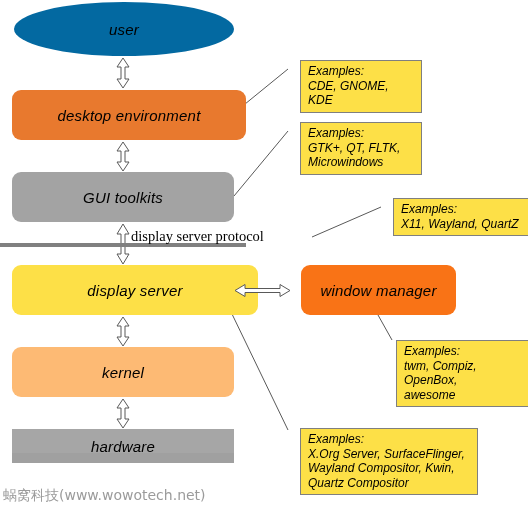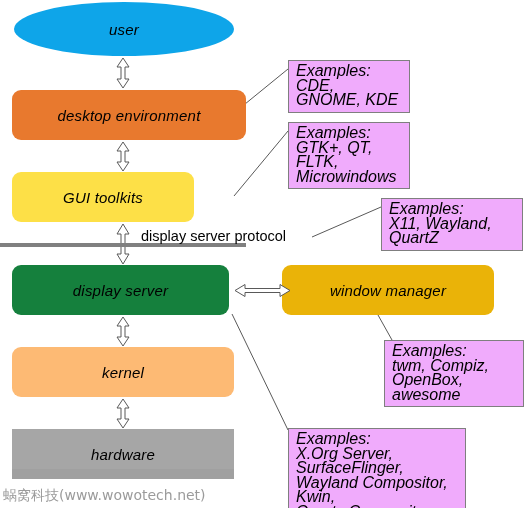--- a/index.html
+++ b/index.html
@@ -29,61 +29,61 @@
     font-size: 15px;
     color: #000000;
     letter-spacing: 0.2px;
     white-space: nowrap;
   }
   .rounded { border-radius: 9px; }
 
   #user-ellipse {
     left: 14px;  top: 2px;
     width: 220px; height: 54px;
-    background: #0ea5e9;
+    background: #0369a1;
     border-radius: 50% / 50%;
   }
   #desktop-environment {
     left: 12px;  top: 90px;
     width: 234px; height: 50px;
     background: #E8792E;
   }
   #gui-toolkits {
     left: 12px;  top: 172px;
-    width: 182px; height: 50px;
-    background: #fde047;
+    width: 222px; height: 50px;
+    background: #a3a3a3;
   }
   #display-server {
     left: 12px;  top: 265px;
-    width: 217px; height: 50px;
-    background: #15803d;
+    width: 246px; height: 50px;
+    background: #fde047;
   }
   #kernel {
     left: 12px;  top: 347px;
     width: 222px; height: 50px;
     background: #fdba74;
   }
   #hardware {
     left: 12px;  top: 429px;
-    width: 222px; height: 50px;
+    width: 222px; height: 34px;
     background: #A6A6A6;
     border-radius: 0;
   }
   #hardware::after {
     content: "";
     position: absolute;
     left: 0; right: 0; bottom: 0;
     height: 10px;
     background: #9a9a9a;
     opacity: .55;
   }
   #window-manager {
-    left: 282px; top: 265px;
-    width: 212px; height: 50px;
-    background: #eab308;
+    left: 301px; top: 265px;
+    width: 155px; height: 50px;
+    background: #f97316;
   }
 
   
   .varrow {
     position: absolute;
     left: 115px;
     width: 16px;
   }
   .varrow svg { display: block; }
 
@@ -107,36 +107,36 @@
     background: #808080;
   }
   #protocol-label {
     position: absolute;
     left: 131px;
     top: 228px;
     font-size: 14.5px;
     color: #000000;
     font-style: normal;
     white-space: nowrap;
-    font-family: Liberation Sans, sans-serif;
-    margin-left: 10px;
+    font-family: Liberation Serif, serif;
   }
 
   
   .callout {
     position: absolute;
     box-sizing: border-box;
-    background: #f0abfc;
+    background: #fde047;
     border: 1px solid #7f7f7f;
     padding: 3px 6px 4px 7px;
     font-style: italic;
-    font-size: 16px;
+    font-size: 12px;
     line-height: 14.5px;
     color: #000000;
     white-space: pre-line;
+    margin-left: 12px;
   }
   #callout-de  { left: 288px; top: 60px;  width: 122px; }
   #callout-gtk { left: 288px; top: 122px; width: 122px; }
   #callout-ds-protocol { left: 381px; top: 198px; width: 142px; }
   #callout-wm  { left: 384px; top: 340px; width: 140px; }
   #callout-ds  { left: 288px; top: 428px; width: 178px; }
 
   
   #leaders {
     position: absolute;

